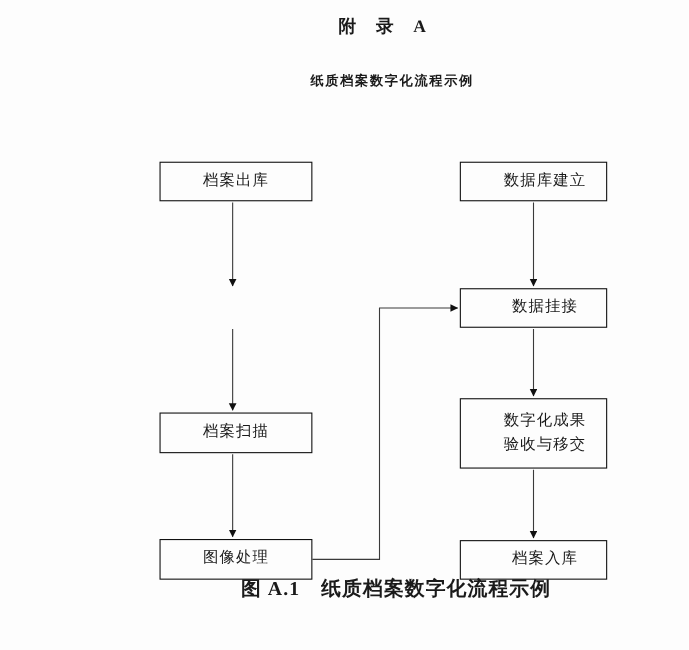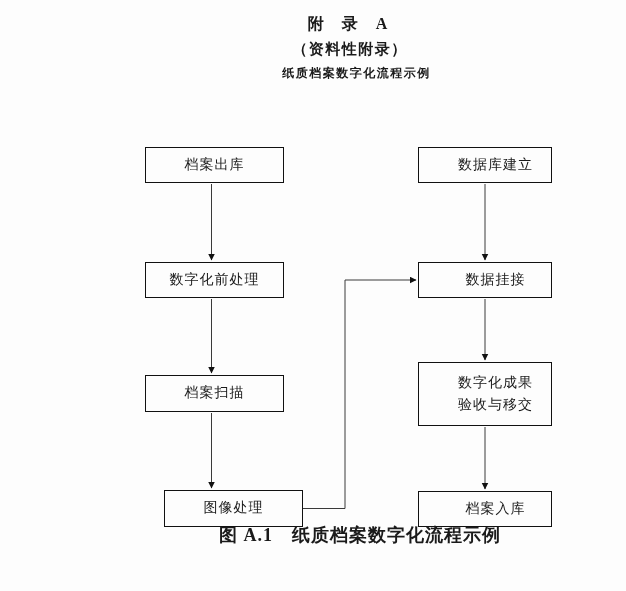--- a/index.html
+++ b/index.html
@@ -68,51 +68,49 @@
     letter-spacing: 1px;
     white-space: pre-line;
     line-height: 1.6;
   }
   .col-l { left: 145px; width: 139px; }
   .col-r { left: 418px; width: 134px; padding-left: 21px; }
   .row1  { top: 147px; height: 36px; }
   .row2  { top: 262px; height: 36px; }
   .row3l { top: 375px; height: 37px; }
   .row3r { top: 362px; height: 64px; }
-  .row4l { top: 490px; height: 37px; margin-left: 19px; }
+  .row4l { top: 490px; height: 37px; }
   .row4r { top: 491px; height: 36px; }
 </style>
 </head>
 <body>
 
 <div class="page">
 
   <div class="centered title-1">附　录　A</div>
-  <div class="centered title-2">（资料性附录）</div>
   <div class="centered title-3">纸质档案数字化流程示例</div>
 
   <svg class="connectors" viewBox="0 0 626 591" xmlns="http://www.w3.org/2000/svg">
     <defs>
       <marker id="arrow" markerWidth="9" markerHeight="9" refX="6.5" refY="3.5" orient="auto" markerUnits="userSpaceOnUse">
         <path d="M0,0 L7,3.5 L0,7 Z" fill="#111111"></path>
       </marker>
     </defs>
     <g stroke="#3a3a3a" stroke-width="1" fill="none">
       <line x1="211.5" y1="184" x2="211.5" y2="260" marker-end="url(#arrow)"></line>
       <line x1="211.5" y1="299" x2="211.5" y2="373" marker-end="url(#arrow)"></line>
       <line x1="211.5" y1="413" x2="211.5" y2="488" marker-end="url(#arrow)"></line>
       <line x1="485" y1="184" x2="485" y2="260" marker-end="url(#arrow)"></line>
       <line x1="485" y1="299" x2="485" y2="360" marker-end="url(#arrow)"></line>
       <line x1="485" y1="427" x2="485" y2="489" marker-end="url(#arrow)"></line>
       <polyline points="278,508.5 345,508.5 345,280 416,280" marker-end="url(#arrow)"></polyline>
     </g>
   </svg>
 
   <div class="node col-l row1">档案出库</div>
-  <div class="node col-l row2">数字化前处理</div>
   <div class="node col-l row3l">档案扫描</div>
   <div class="node col-l row4l">图像处理</div>
   <div class="node col-r row1">数据库建立</div>
   <div class="node col-r row2">数据挂接</div>
   <div class="node col-r row3r">数字化成果
 验收与移交</div>
   <div class="node col-r row4r">档案入库</div>
 
   <div class="centered caption">图 A.1　纸质档案数字化流程示例</div>
 

